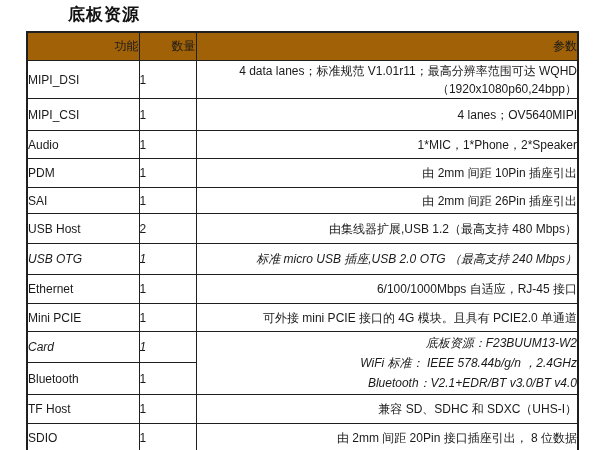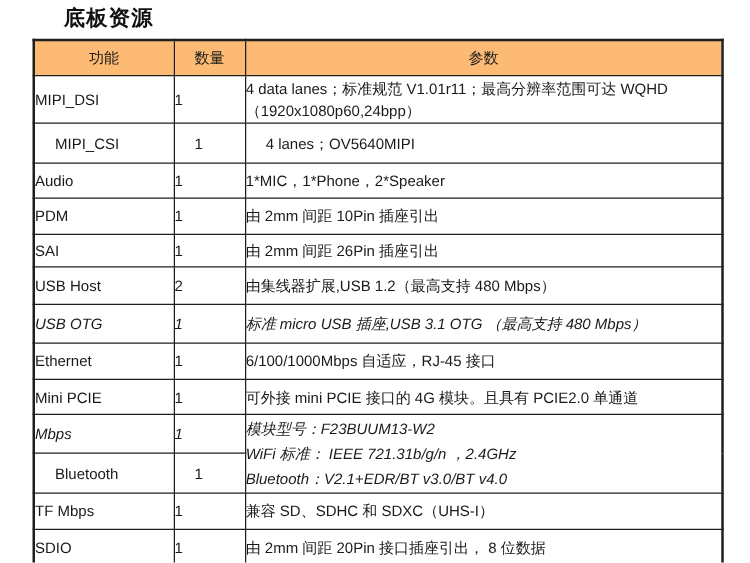--- a/index.html
+++ b/index.html
@@ -7,21 +7,21 @@
     width: 600px; height: 450px;
     overflow: hidden;
     background: #ffffff;
     font-family: "Liberation Sans", "DejaVu Sans", sans-serif;
     color: #1a1a1a;
   }
   .page { position: relative; width: 600px; height: 450px; }
 
   .doc-title {
     position: absolute;
-    left: 51px; top: 3px;
+    left: 68px; top: 3px;
     font-size: 17px;
     font-weight: bold;
     letter-spacing: 1px;
     color: #111;
   }
 
   table.spec {
     position: absolute;
     left: 26px; top: 31px;
     width: 551px;
@@ -29,47 +29,47 @@
     table-layout: fixed;
     border: 2px solid #1f1f1f;
     font-size: 12px;
   }
   table.spec td, table.spec th {
     border: 1px solid #1f1f1f;
     padding: 0;
     overflow: hidden;
   }
   th.hdr {
-    background: #fdba74;
+    background: #a16207;
     font-weight: normal;
-    text-align: center;
+    text-align: right;
     vertical-align: middle;
     height: 27px;
     font-size: 12px;
     margin-top: 44px;
   }
   td.fn, td.qty {
     text-align: left;
     vertical-align: middle;
   }
   td.params {
-    text-align: left;
+    text-align: right;
     vertical-align: middle;
     padding-left: 7px;
     padding-right: 4px;
   }
   td.params .pline { line-height: 18px; }
   td.params-merged .pline { line-height: 20px; }
 
   tr.h25 td { height: 25px; }
   tr.h27 td { height: 27px; }
   tr.h28 td { height: 28px; }
   tr.h29 td { height: 29px; }
   tr.h30 td { height: 30px; font-style: italic; }
-  tr.h31 td { height: 31px; padding-left: 16px; }
+  tr.h31 td { height: 31px; }
   tr.h37 td { height: 37px; }
 </style>
 </head>
 <body>
 
 <div class="page">
 
   <div class="doc-title">底板资源</div>
 
   <table class="spec">
@@ -131,56 +131,56 @@
         <td class="qty">2</td>
         <td class="params">
           <div class="pline">由集线器扩展,USB 1.2（最高支持  480 Mbps）</div>
         </td>
       </tr>
 
       <tr class="h30">
         <td class="fn">USB OTG</td>
         <td class="qty">1</td>
         <td class="params">
-          <div class="pline">标准 micro USB 插座,USB 3.1 OTG （最高支持  480 Mbps）</div>
+          <div class="pline">标准 micro USB 插座,USB 2.0 OTG （最高支持  240 Mbps）</div>
         </td>
       </tr>
 
       <tr class="h28">
         <td class="fn">Ethernet</td>
         <td class="qty">1</td>
         <td class="params">
           <div class="pline">6/100/1000Mbps 自适应，RJ-45 接口</div>
         </td>
       </tr>
 
       <tr class="h27">
         <td class="fn">Mini PCIE</td>
         <td class="qty">1</td>
         <td class="params">
           <div class="pline">可外接 mini PCIE 接口的 4G 模块。且具有 PCIE2.0 单通道</div>
         </td>
       </tr>
 
       <tr class="h30">
-        <td class="fn">Mbps</td>
+        <td class="fn">Card</td>
         <td class="qty">1</td>
         <td class="params params-merged" rowspan="2">
-          <div class="pline">模块型号：F23BUUM13-W2</div>
-          <div class="pline">WiFi 标准：  IEEE 721.31b/g/n ，2.4GHz</div>
+          <div class="pline">底板资源：F23BUUM13-W2</div>
+          <div class="pline">WiFi 标准：  IEEE 578.44b/g/n ，2.4GHz</div>
           <div class="pline">Bluetooth：V2.1+EDR/BT v3.0/BT v4.0</div>
         </td>
       </tr>
       <tr class="h31">
         <td class="fn">Bluetooth</td>
         <td class="qty">1</td>
       </tr>
 
       <tr class="h28">
-        <td class="fn">TF Mbps</td>
+        <td class="fn">TF Host</td>
         <td class="qty">1</td>
         <td class="params">
           <div class="pline">兼容 SD、SDHC 和 SDXC（UHS-I）</div>
         </td>
       </tr>
 
       <tr class="h27">
         <td class="fn">SDIO</td>
         <td class="qty">1</td>
         <td class="params">

